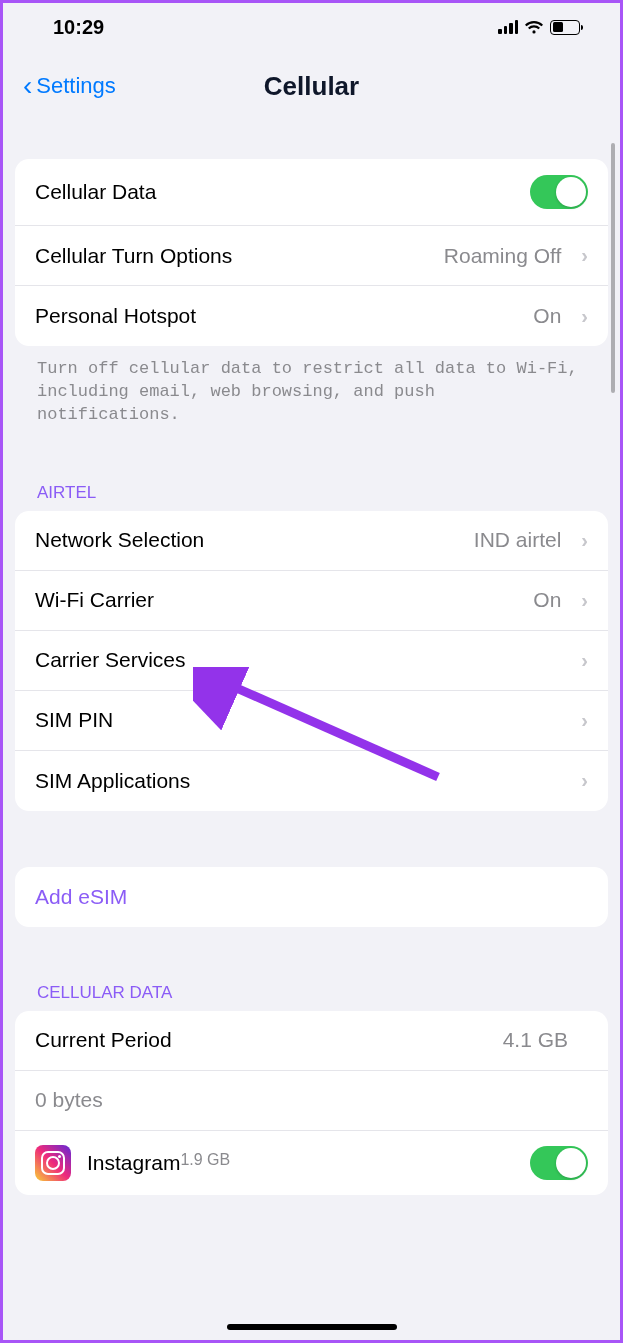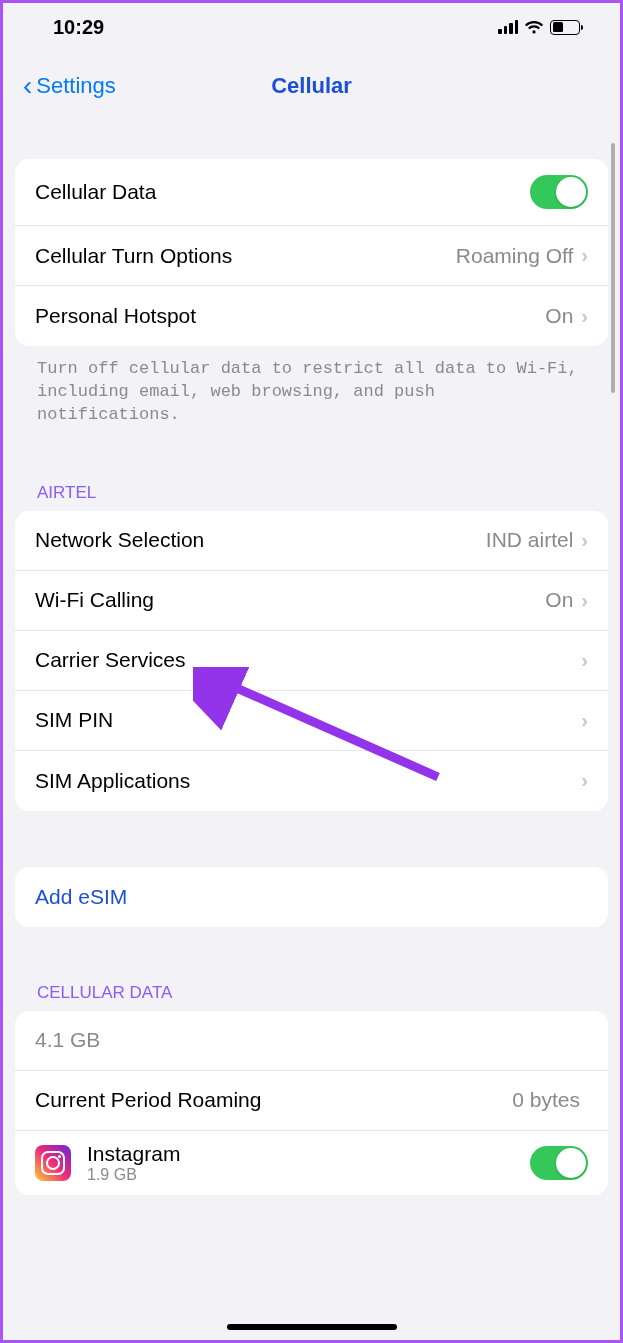--- a/index.html
+++ b/index.html
@@ -48,23 +48,23 @@
 }
 .back-chevron {
   font-size: 28px;
   font-weight: 500;
   line-height: 1;
 }
 .nav-title {
   position: absolute;
   left: 50%;
   transform: translateX(-50%);
-  font-size: 22px;
+  font-size: 26px;
   font-weight: 600;
-  color: #1d4ed8;
+  color: #0f172a;
 }
 .content {
   padding: 0 12px;
 }
 .group {
   background: #fff;
   border-radius: 14px;
   overflow: hidden;
 }
 .row {
@@ -77,21 +77,21 @@
 }
 .row:last-child {
   border-bottom: none;
 }
 .row-label {
   flex: 1;
   color: #000;
 }
 .row-value {
   color: #8a8a8e;
-  margin-right: 8px;
+  margin-right: 20px;
 }
 .chevron {
   color: #c7c7cc;
   font-size: 20px;
   font-weight: 600;
 }
 .toggle {
   width: 58px;
   height: 34px;
   border-radius: 17px;
@@ -123,21 +123,21 @@
   padding: 0 22px 8px 22px;
   text-transform: uppercase;
 }
 .gap {
   height: 38px;
 }
 .gap-small {
   height: 18px;
 }
 .link-row {
-  color: #1d4ed8;
+  color: #8b5cf6;
 }
 .app-row {
   display: flex;
   align-items: center;
   padding: 10px 20px 10px 20px;
   min-height: 64px;
 }
 .app-icon {
   width: 36px;
   height: 36px;
@@ -175,21 +175,21 @@
   top: 2px;
   right: 2px;
   width: 3px;
   height: 3px;
   background: #fff;
   border-radius: 50%;
 }
 .app-text {
   flex: 1;
   display: flex;
-  flex-direction: column;
+  flex-direction: row;
 }
 .app-name {
   font-size: 21px;
   color: #000;
 }
 .app-size {
   font-size: 16px;
   color: #8a8a8e;
 }
 .home-indicator {
@@ -326,21 +326,21 @@
   <div class="gap-small"></div>
 
   <div class="header-text">AIRTEL</div>
   <div class="group">
     <div class="row">
       <span class="row-label">Network Selection</span>
       <span class="row-value">IND airtel</span>
       <span class="chevron">›</span>
     </div>
     <div class="row">
-      <span class="row-label">Wi-Fi Calling</span>
+      <span class="row-label">Wi-Fi Carrier</span>
       <span class="row-value">On</span>
       <span class="chevron">›</span>
     </div>
     <div class="row">
       <span class="row-label">Carrier Services</span>
       <span class="chevron">›</span>
     </div>
     <div class="row">
       <span class="row-label">SIM PIN</span>
       <span class="chevron">›</span>
@@ -359,24 +359,24 @@
       <span class="row-label link-row">Add eSIM</span>
     </div>
   </div>
 
   <div class="gap"></div>
   <div class="gap-small"></div>
 
   <div class="header-text">CELLULAR DATA</div>
   <div class="group">
     <div class="row">
+      <span class="row-label">Current Period</span>
       <span class="row-value">4.1 GB</span>
     </div>
     <div class="row">
-      <span class="row-label">Current Period Roaming</span>
       <span class="row-value">0 bytes</span>
     </div>
     <div class="app-row">
       <div class="app-icon instagram-icon">
         <div class="insta-inner"></div>
       </div>
       <div class="app-text">
         <span class="app-name">Instagram</span>
         <span class="app-size">1.9 GB</span>
       </div>

